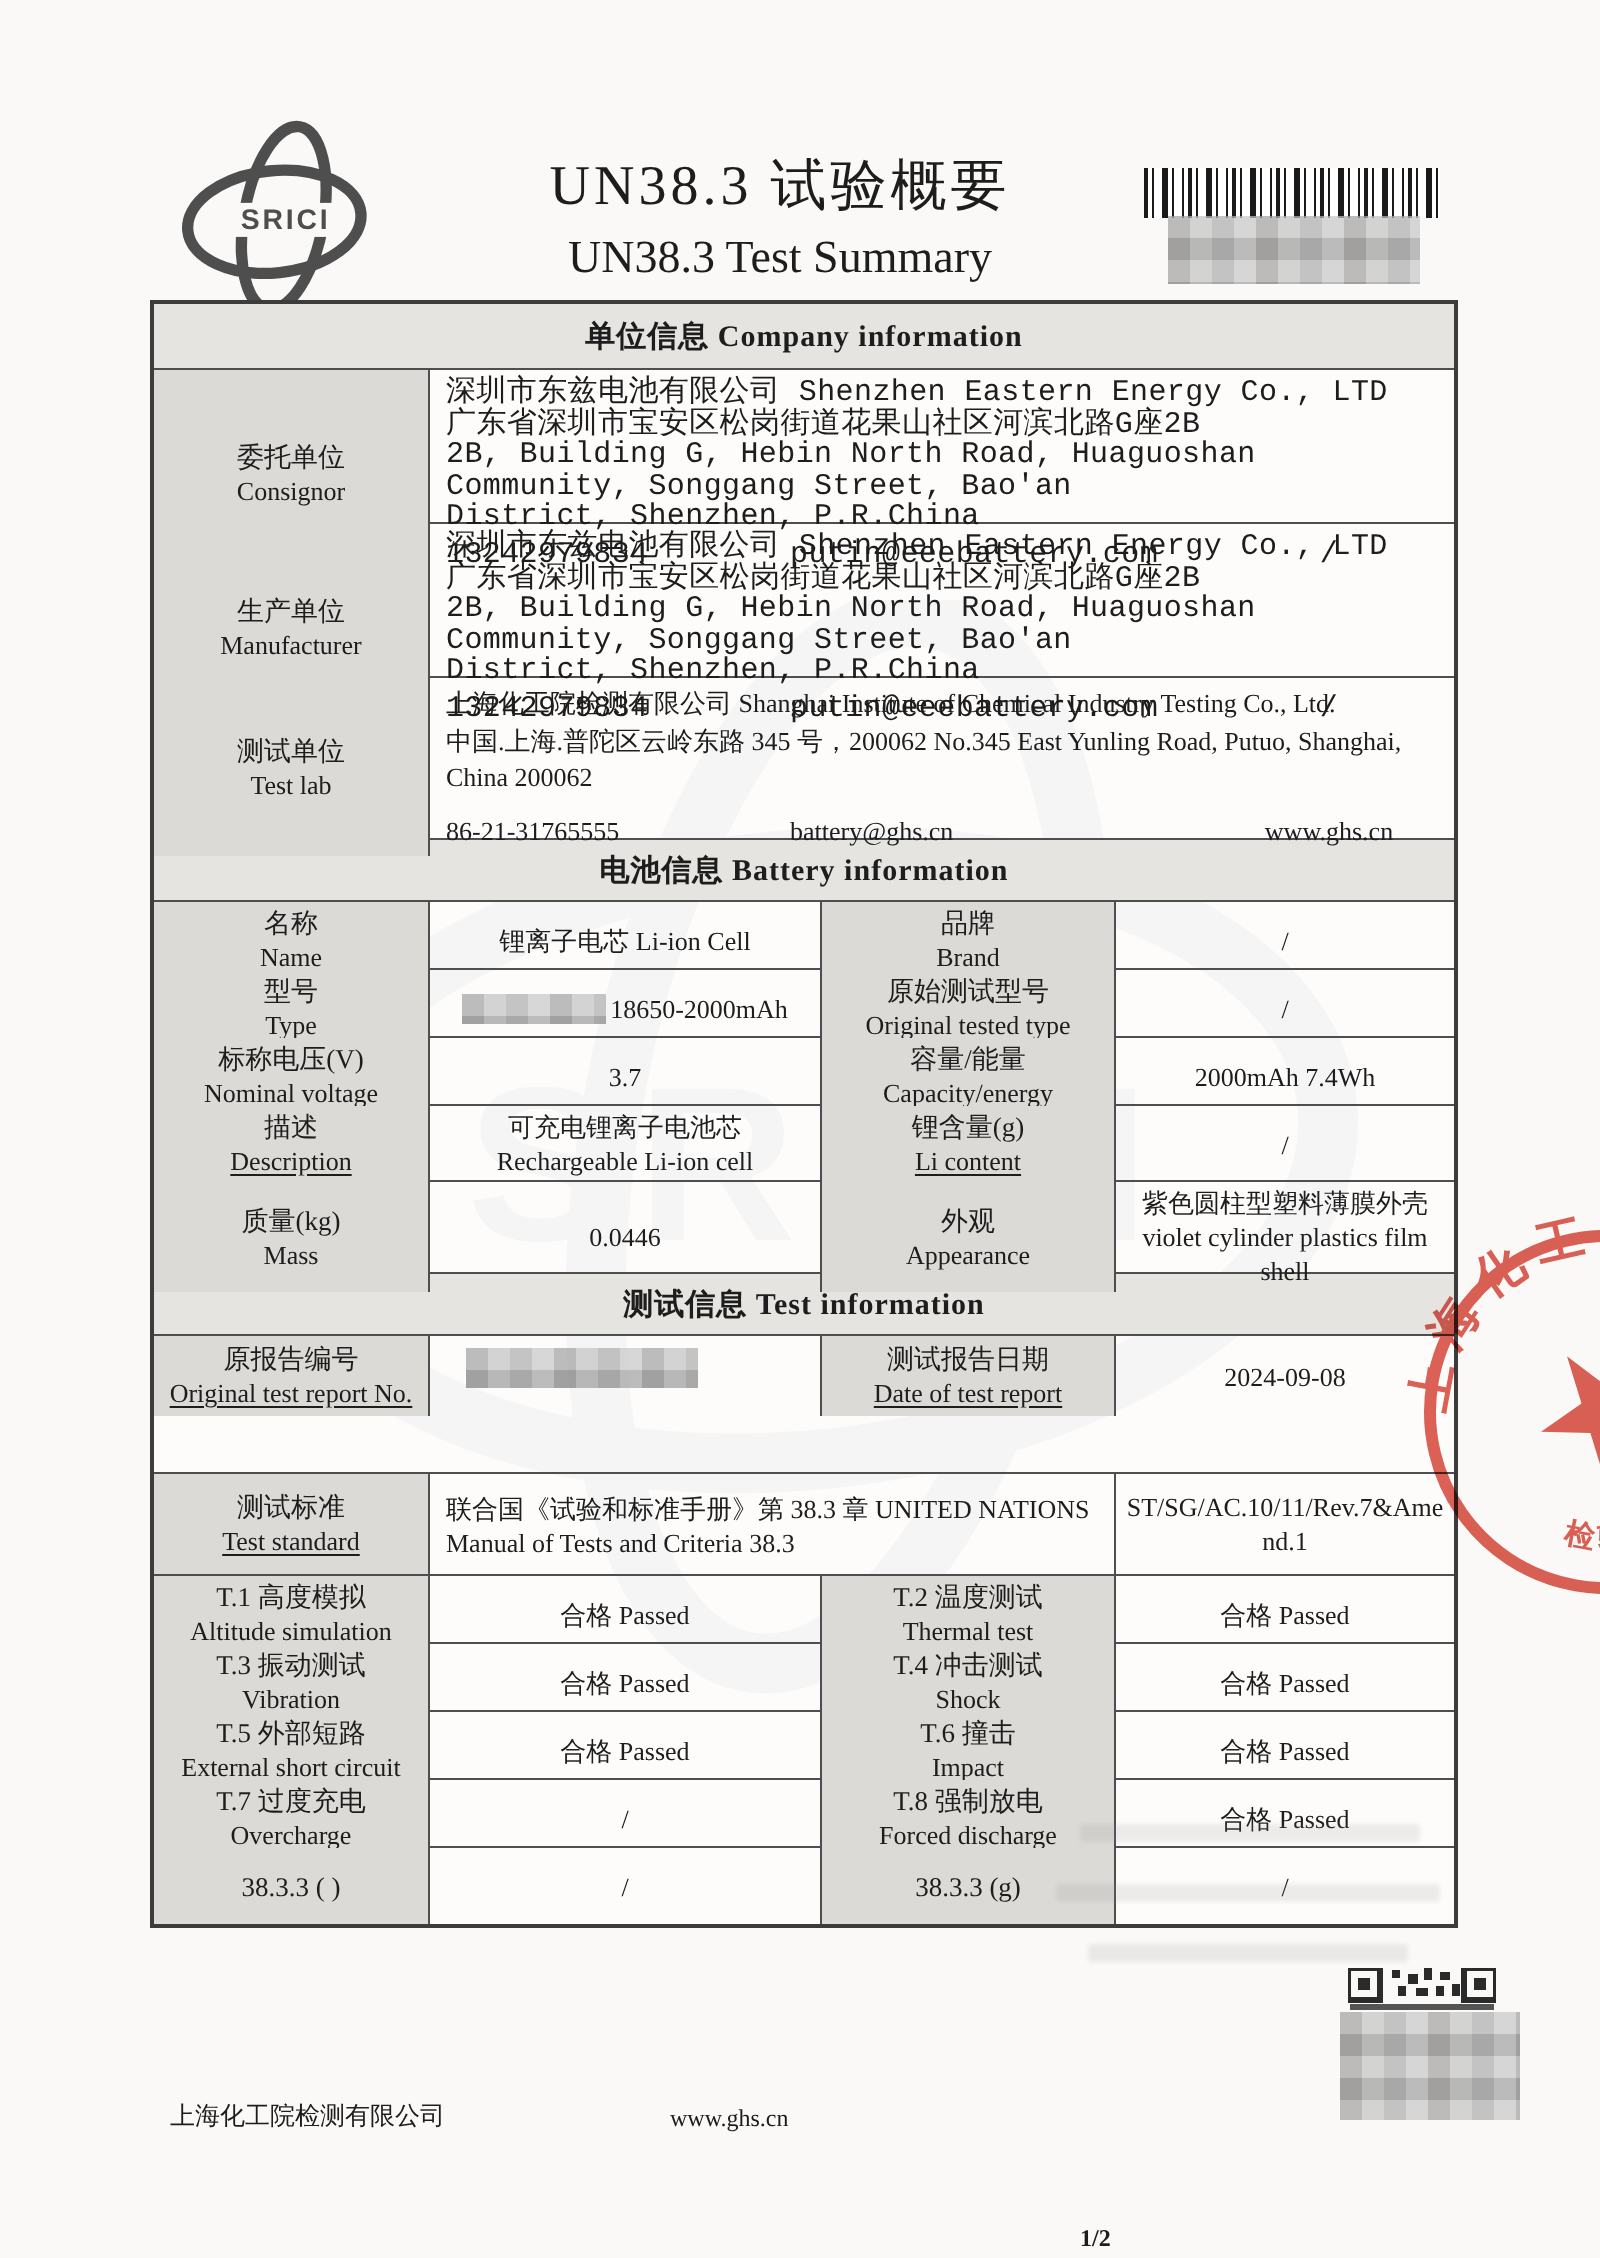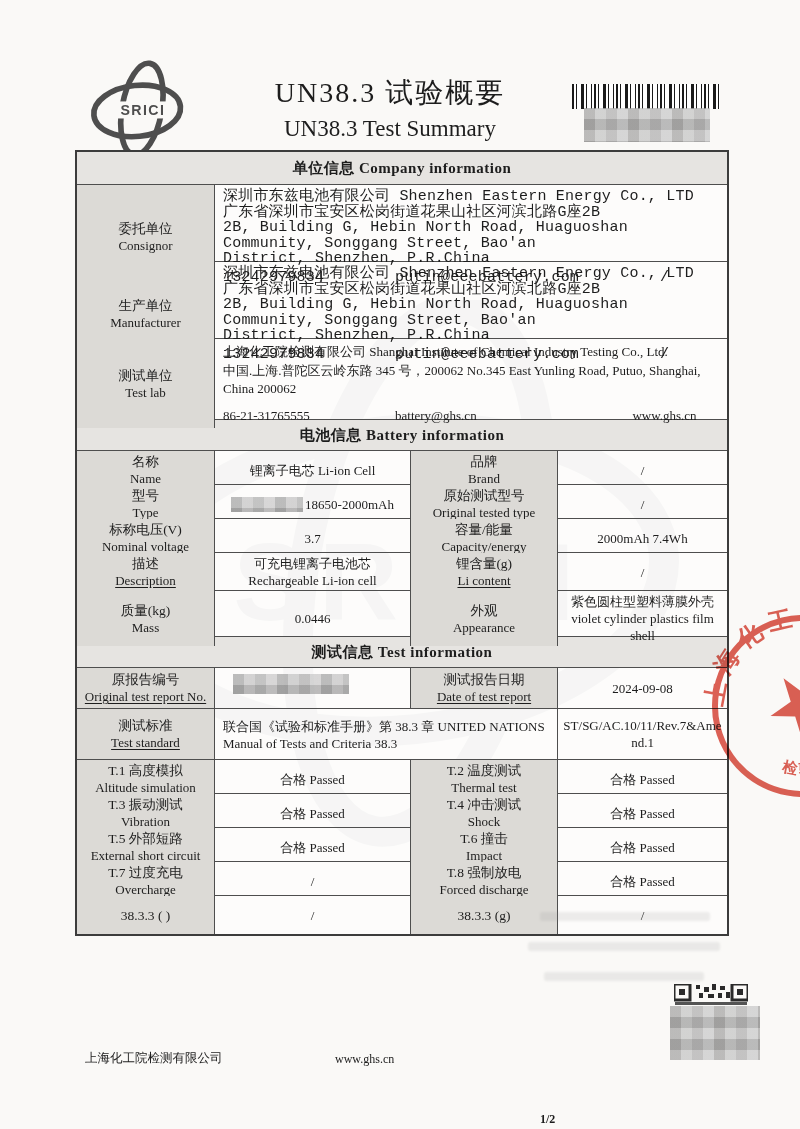--- a/index.html
+++ b/index.html
@@ -238,21 +238,21 @@
     <div class="cell val val-left">
       <span class="mosaic redact-report"></span>
     </div>
     <div class="cell label">
       <div>测试报告日期</div>
       <div class="en u">Date of test report</div>
     </div>
     <div class="cell val">2024-09-08</div>
   </div>
 
-  <div class="row cols3" style="height:50px;">
+  <div class="row cols3" style="height:50px;margin-top:28px;">
     <div class="cell label">
       <div>测试标准</div>
       <div class="en u">Test standard</div>
     </div>
     <div class="cell val val-left" style="justify-content:center;">联合国《试验和标准手册》第 38.3 章 UNITED NATIONS Manual of Tests and Criteria 38.3</div>
     <div class="cell val breakall">ST/SG/AC.10/11/Rev.7&amp;Amend.1</div>
   </div>
 
   <div class="row cols4" style="height:33px;">
     <div class="cell label">

